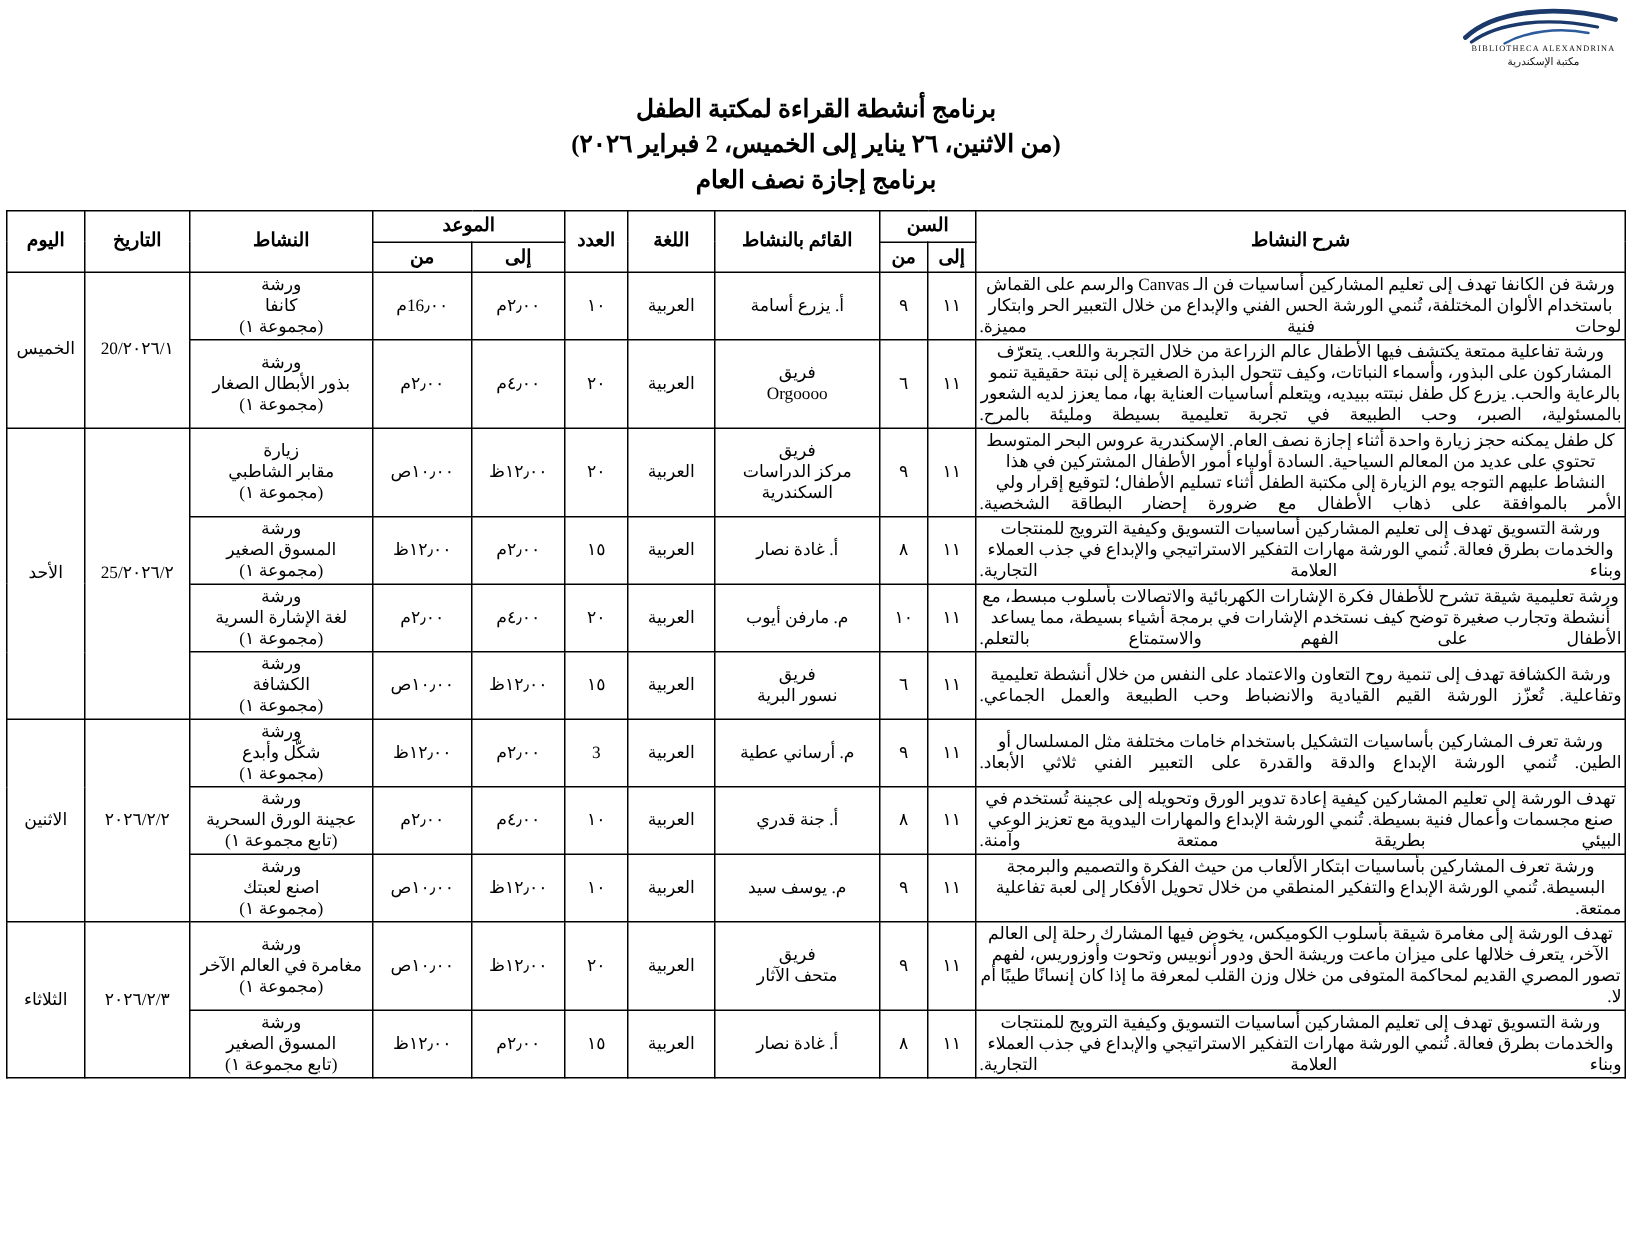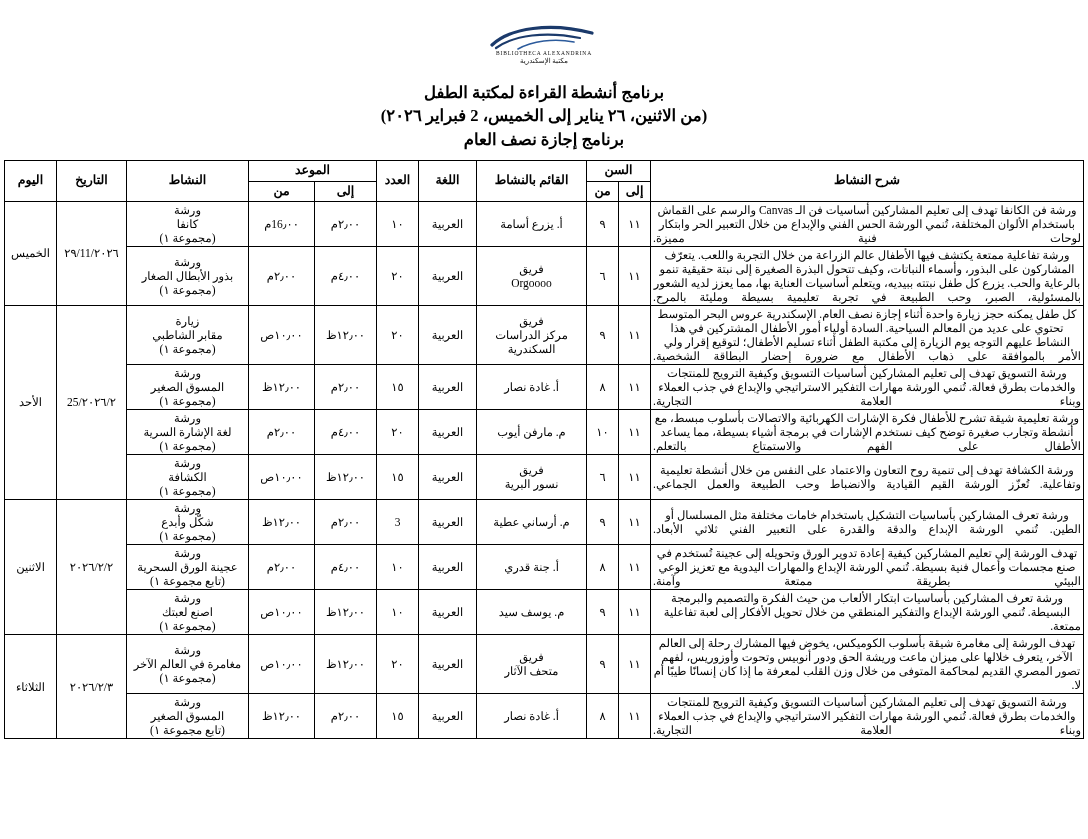--- a/index.html
+++ b/index.html
@@ -16,23 +16,23 @@
   }
   .page {
     width: 1088px;
     height: 839px;
     position: relative;
     box-sizing: border-box;
   }
   
   .logo-wrap {
     display: flex;
-    justify-content: center;
+    justify-content: flex-start;
     align-items: center;
-    padding-top: 24px;
+    padding-top: 4px;
   }
   .logo {
     width: 118px;
     text-align: center;
     line-height: 1;
   }
   .logo svg { display: block; margin: 0 auto; }
   .logo-text-en {
     font-family: "Liberation Serif", serif;
     font-size: 5.5px;
@@ -173,21 +173,21 @@
           <tr>
             <td class="desc">ورشة فن الكانفا تهدف إلى تعليم المشاركين أساسيات فن الـ Canvas والرسم على القماش باستخدام الألوان المختلفة، تُنمي الورشة الحس الفني والإبداع من خلال التعبير الحر وابتكار لوحات فنية مميزة.</td>
             <td class="nowrap">١١</td>
             <td class="nowrap">٩</td>
             <td class="act">أ. يزرع أسامة</td>
             <td class="nowrap">العربية</td>
             <td class="nowrap">١٠</td>
             <td class="nowrap">٢٫٠٠م</td>
             <td class="nowrap">16٫٠٠م</td>
             <td class="act">ورشة<br>كانفا<br>(مجموعة ١)</td>
-            <td class="date" rowspan="2">٢٠٢٦/11/٢٩</td>
+            <td class="date" rowspan="2">٢٠٢٦/١/20</td>
             <td class="day" rowspan="2">الخميس</td>
           </tr>
           <tr>
             <td class="desc">ورشة تفاعلية ممتعة يكتشف فيها الأطفال عالم الزراعة من خلال التجربة واللعب. يتعرّف المشاركون على البذور، وأسماء النباتات، وكيف تتحول البذرة الصغيرة إلى نبتة حقيقية تنمو بالرعاية والحب. يزرع كل طفل نبتته ببيديه، ويتعلم أساسيات العناية بها، مما يعزز لديه الشعور بالمسئولية، الصبر، وحب الطبيعة في تجربة تعليمية بسيطة ومليئة بالمرح.</td>
             <td class="nowrap">١١</td>
             <td class="nowrap">٦</td>
             <td class="act">فريق<br>Orgoooo</td>
             <td class="nowrap">العربية</td>
             <td class="nowrap">٢٠</td>
             <td class="nowrap">٤٫٠٠م</td>

